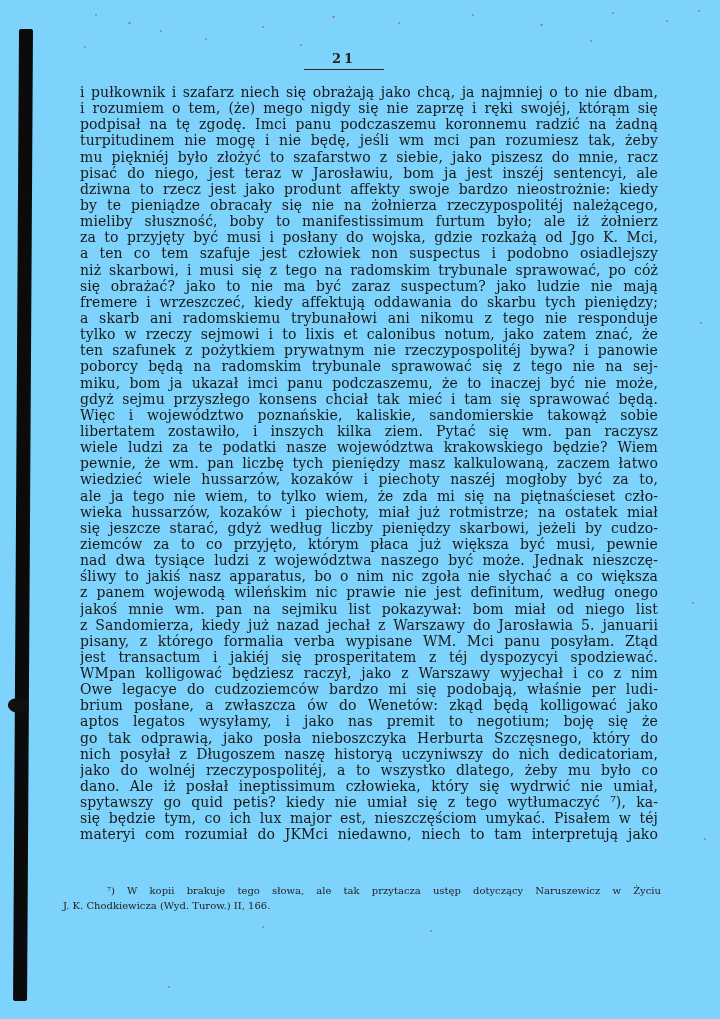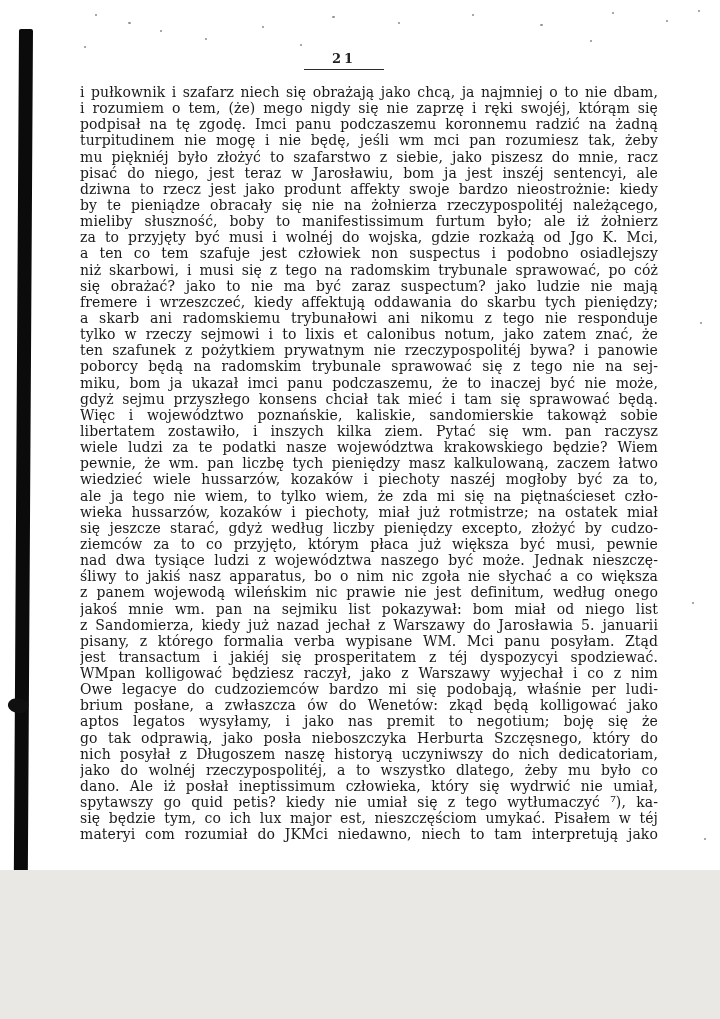--- a/index.html
+++ b/index.html
@@ -4,22 +4,22 @@
 <style>
   html, body {
     margin: 0;
     padding: 0;
     background: #e9e8e5;
     font-family: "DejaVu Serif", "Liberation Serif", serif;
   }
   .page {
     position: relative;
     width: 720px;
-    height: 870px;
-    background: #ffffff;
+    height: 1019px;
+    background: #7dd3fc;
     overflow: hidden;
     color: #1c1c1c;
   }
   
   .binding-bar {
     position: absolute;
     left: 19px;
     top: 29px;
     width: 14px;
     height: 972px;
@@ -138,39 +138,39 @@
   <div class="body-text">
       <div class="text-line">i pułkownik i szafarz niech się obrażają jako chcą, ja najmniej o to nie dbam,</div>
       <div class="text-line">i rozumiem o tem, (że) mego nigdy się nie zaprzę i ręki swojéj, którąm się</div>
       <div class="text-line">podpisał na tę zgodę. Imci panu podczaszemu koronnemu radzić na żadną</div>
       <div class="text-line">turpitudinem nie mogę i nie będę, jeśli wm mci pan rozumiesz tak, żeby</div>
       <div class="text-line">mu piękniéj było złożyć to szafarstwo z siebie, jako piszesz do mnie, racz</div>
       <div class="text-line">pisać do niego, jest teraz w Jarosławiu, bom ja jest inszéj sentencyi, ale</div>
       <div class="text-line">dziwna to rzecz jest jako produnt affekty swoje bardzo nieostrożnie: kiedy</div>
       <div class="text-line">by te pieniądze obracały się nie na żołnierza rzeczypospolitéj należącego,</div>
       <div class="text-line">mieliby słuszność, boby to manifestissimum furtum było; ale iż żołnierz</div>
-      <div class="text-line">za to przyjęty być musi i wolnéj do wojska, gdzie rozkażą od Jgo K. Mci,</div>
+      <div class="text-line">za to przyjęty być musi i posłany do wojska, gdzie rozkażą od Jgo K. Mci,</div>
       <div class="text-line">a ten co tem szafuje jest człowiek non suspectus i podobno osiadlejszy</div>
       <div class="text-line">niż skarbowi, i musi się z tego na radomskim trybunale sprawować, po cóż</div>
       <div class="text-line">się obrażać? jako to nie ma być zaraz suspectum? jako ludzie nie mają</div>
       <div class="text-line">fremere i wrzeszczeć, kiedy affektują oddawania do skarbu tych pieniędzy;</div>
       <div class="text-line">a skarb ani radomskiemu trybunałowi ani nikomu z tego nie responduje</div>
       <div class="text-line">tylko w rzeczy sejmowi i to lixis et calonibus notum, jako zatem znać, że</div>
       <div class="text-line">ten szafunek z pożytkiem prywatnym nie rzeczypospolitéj bywa? i panowie</div>
       <div class="text-line">poborcy będą na radomskim trybunale sprawować się z tego nie na sej-</div>
       <div class="text-line">miku, bom ja ukazał imci panu podczaszemu, że to inaczej być nie może,</div>
       <div class="text-line">gdyż sejmu przyszłego konsens chciał tak mieć i tam się sprawować będą.</div>
       <div class="text-line">Więc i województwo poznańskie, kaliskie, sandomierskie takowąż sobie</div>
       <div class="text-line">libertatem zostawiło, i inszych kilka ziem.  Pytać się wm. pan raczysz</div>
       <div class="text-line">wiele ludzi za te podatki nasze województwa krakowskiego będzie? Wiem</div>
       <div class="text-line">pewnie, że wm. pan liczbę tych pieniędzy masz kalkulowaną, zaczem łatwo</div>
       <div class="text-line">wiedzieć wiele hussarzów, kozaków i piechoty naszéj mogłoby być za to,</div>
       <div class="text-line">ale ja tego nie wiem, to tylko wiem, że zda mi się na piętnaścieset czło-</div>
       <div class="text-line">wieka hussarzów, kozaków i piechoty, miał już rotmistrze; na ostatek miał</div>
-      <div class="text-line">się jeszcze starać, gdyż według liczby pieniędzy excepto, złożyć by cudzo-</div>
+      <div class="text-line">się jeszcze starać, gdyż według liczby pieniędzy skarbowi, jeżeli by cudzo-</div>
       <div class="text-line">ziemców za to co przyjęto, którym płaca już większa być musi, pewnie</div>
       <div class="text-line">nad dwa tysiące ludzi z województwa naszego być może. Jednak nieszczę-</div>
       <div class="text-line">śliwy to jakiś nasz apparatus, bo o nim nic zgoła nie słychać a co większa</div>
       <div class="text-line">z panem wojewodą wileńskim nic prawie nie jest definitum, według onego</div>
       <div class="text-line">jakoś mnie wm. pan na sejmiku list pokazywał: bom miał od niego list</div>
       <div class="text-line">z Sandomierza, kiedy już nazad jechał z Warszawy do Jarosławia 5. januarii</div>
       <div class="text-line">pisany, z którego formalia verba wypisane WM. Mci panu posyłam. Ztąd</div>
       <div class="text-line">jest transactum i jakiéj się prosperitatem z téj dyspozycyi spodziewać.</div>
       <div class="text-line">WMpan kolligować będziesz raczył, jako z Warszawy wyjechał i co z nim</div>
       <div class="text-line">Owe legacye do cudzoziemców bardzo mi się podobają, właśnie per ludi-</div>

